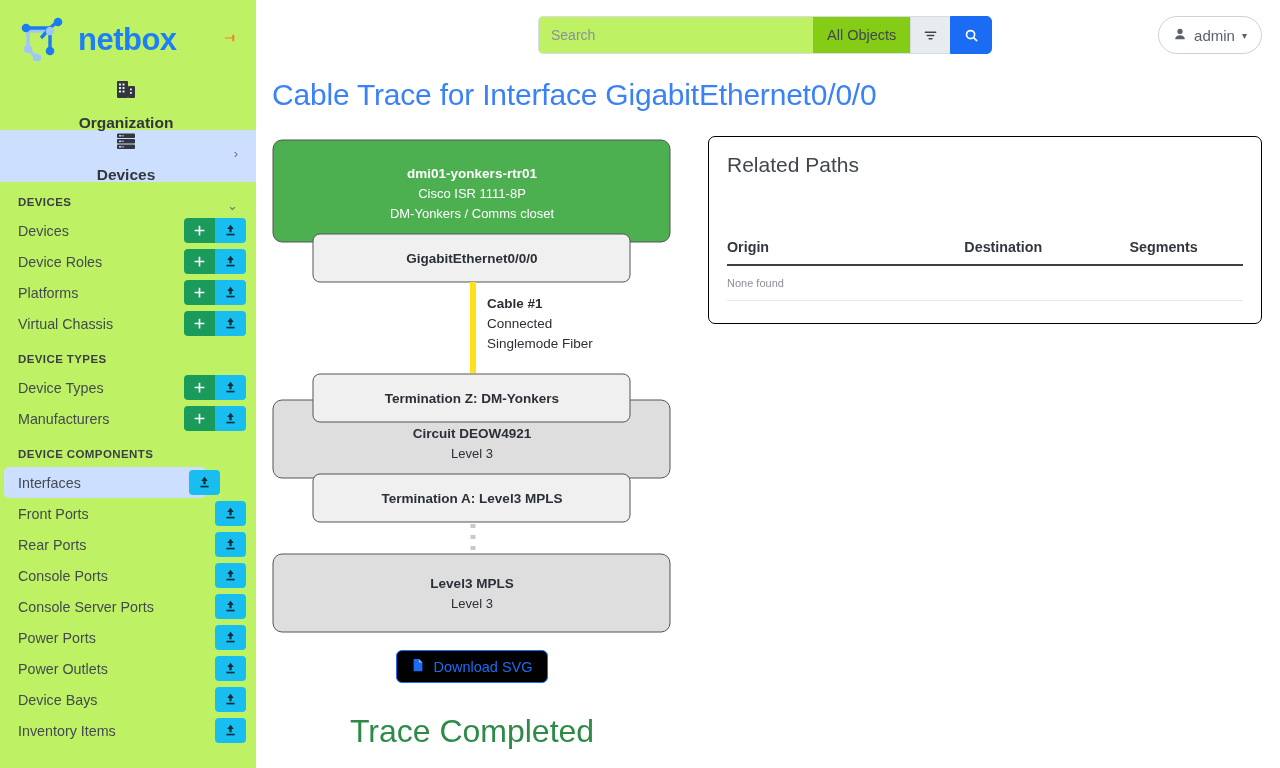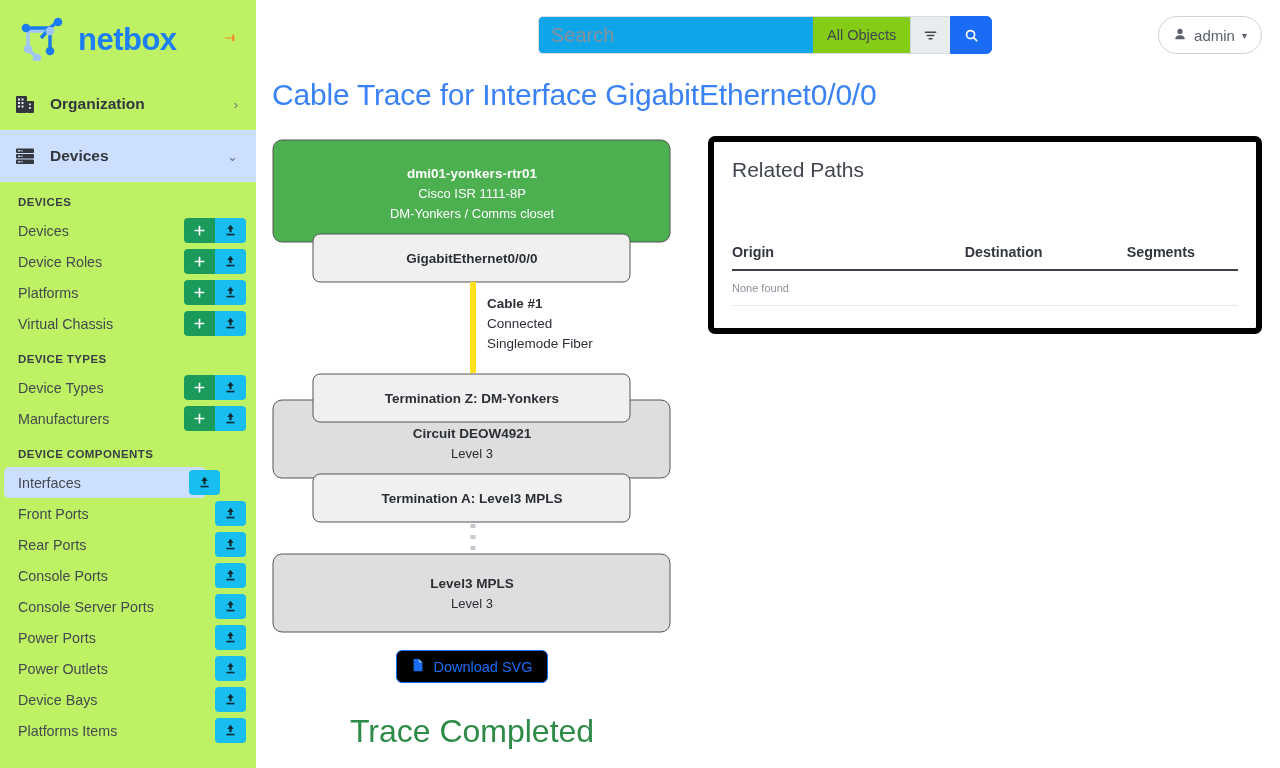--- a/index.html
+++ b/index.html
@@ -28,20 +28,21 @@
     font-size: 31px; font-weight: 700; color: #1e7ef5;
     letter-spacing: -0.5px; line-height: 1;
   }
   .pin-icon { margin-left: auto; color: #f57c1f; font-size: 15px; line-height: 1; }
 
   .nav-group {
     display: flex; align-items: center; gap: 14px;
     height: 52px; padding: 0 18px 0 14px;
     font-size: 15.5px; font-weight: 700; color: #32363d;
     cursor: pointer;
+    flex-direction: column;
   }
   .nav-group.active { background: #cddfff; }
   .nav-group .chev { margin-left: auto; color: #6b7280; font-size: 13px; font-weight: 400; }
   .nav-ico { width: 22px; height: 22px; flex: 0 0 22px; display: block; }
 
   .section-head {
     font-size: 11.5px; font-weight: 700; letter-spacing: 0.4px;
     color: #3a3f46; padding: 14px 0 7px 18px; text-transform: uppercase;
   }
   .menu-row {
@@ -70,22 +71,22 @@
   .main { flex: 1 1 auto; height: 768px; background: #fff; position: relative; overflow: hidden; }
 
   .topbar { height: 70px; display: flex; align-items: center; padding: 0 18px; }
   .search-wrap {
     display: flex; align-items: stretch; height: 38px;
     margin-left: 264px; border-radius: 5px; overflow: hidden;
   }
   .search-input {
     width: 275px; border: 1px solid #d8dbe0; border-right: none;
     border-radius: 5px 0 0 5px; padding: 0 12px;
-    font-size: 20px; font-family: "Liberation Sans", sans-serif;
-    color: #41464e; outline: none; background: #0ea5e9;
+    font-size: 14px; font-family: "Liberation Sans", sans-serif;
+    color: #41464e; outline: none; background: #bef264;
   }
   .search-input::placeholder { color: #8a9099; }
   .obj-select {
     display: flex; align-items: center; padding: 0 14px;
     background: #84cc16; border: 1px solid #d8dbe0; border-left: none; border-right: none;
     font-size: 14.5px; color: #41464e; cursor: pointer; white-space: nowrap;
   }
   .filter-btn {
     width: 40px; display: flex; align-items: center; justify-content: center;
     background: #e9ecef; border: 1px solid #d8dbe0; border-left: 1px solid #d4d8dd;
@@ -119,21 +120,21 @@
     padding: 7px 14px; border: 1px solid #1a6cf5; border-radius: 6px;
     color: #1a6cf5; font-size: 14.5px; background: #000000; cursor: pointer;
   }
   .trace-done {
     text-align: center; width: 400px;
     color: #2e8b47; font-size: 32px; font-weight: 400; padding-top: 30px;
   }
 
   
   .card {
-    border: 6px solid #000000; border-radius: 7px; background: #fff;
+    border: 1px solid #000000; border-radius: 7px; background: #fff;
     padding: 16px 18px 22px 18px;
   }
   .card-title { font-size: 21px; font-weight: 400; color: #41464e; padding-bottom: 18px; }
   table.paths { width: 100%; border-collapse: collapse; margin-top: 44px; }
   table.paths th {
     text-align: left; font-size: 14.3px; font-weight: 700; color: #32363d;
     padding: 0 0 9px 0; border-bottom: 2px solid #3c4149;
   }
   table.paths th.c1 { width: 46%; }
   table.paths th.c2 { width: 32%; }
@@ -400,21 +401,21 @@
           <div class="btn-pair">
             <span class="mini-btn mini-imp solo">
               <svg viewBox="0 0 16 16" fill="#0b2b33">
                 <path d="M8 1l4 5H9.4v4H6.6V6H4z"></path>
                 <rect x="3" y="12" width="10" height="2"></rect>
               </svg>
             </span>
           </div>
         </div>
         <div class="menu-row">
-          <span class="label">Platforms Items</span>
+          <span class="label">Inventory Items</span>
           <div class="btn-pair">
             <span class="mini-btn mini-imp solo">
               <svg viewBox="0 0 16 16" fill="#0b2b33">
                 <path d="M8 1l4 5H9.4v4H6.6V6H4z"></path>
                 <rect x="3" y="12" width="10" height="2"></rect>
               </svg>
             </span>
           </div>
         </div>
       </div>

